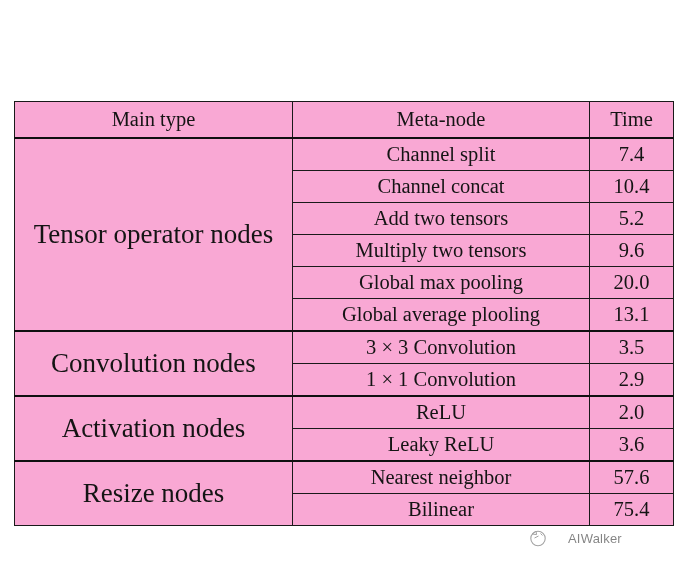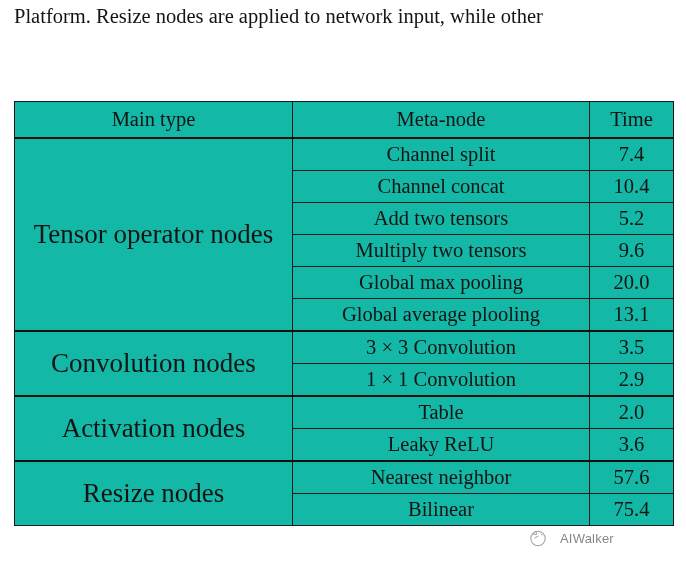--- a/index.html
+++ b/index.html
@@ -51,21 +51,21 @@
   table.meta-table col.c-time  { width: 84px; }
 
   table.meta-table td,
   table.meta-table th {
     border: 1px solid #1a1a1a;
     padding: 0;
     text-align: center;
     vertical-align: middle;
     font-weight: normal;
     color: #141414;
-    background: #14b8a6;
+    background: #f9a8d4;
   }
 
   
   table.meta-table {
     border: 1.6px solid #101010;
   }
 
   tr.header-row td {
     height: 35px;
     border-bottom: 2px solid #101010;
@@ -93,21 +93,21 @@
 
   
   #watermark {
     position: absolute;
     left: 527px;
     top: 523px;
     width: 150px;
     height: 30px;
     display: flex;
     align-items: center;
-    gap: 11px;
+    gap: 19px;
     pointer-events: none;
     opacity: 0.62;
   }
   #watermark .wm-logo {
     width: 22px;
     height: 22px;
     flex: 0 0 22px;
     position: relative;
   }
   #watermark .wm-logo svg {
@@ -118,21 +118,20 @@
     font-size: 13px;
     color: #3a3a3a;
     letter-spacing: 0.2px;
     white-space: nowrap;
   }
 </style>
 </head>
 <body>
 
 <div id="caption">
-  <span class="cap-line">Platform. Resize nodes are applied to network input, while other</span>
 </div>
 
 <div id="table-wrap">
   <table class="meta-table">
     <colgroup>
       <col class="c-main">
       <col class="c-meta">
       <col class="c-time">
     </colgroup>
     <tbody id="table-body">
@@ -170,21 +169,21 @@
           <td class="main-type-cell" rowspan="2">Convolution nodes</td>
           <td class="meta-cell">3 × 3 Convolution</td>
           <td class="time-cell">3.5</td>
         </tr>
         <tr class="data-row">
           <td class="meta-cell">1 × 1 Convolution</td>
           <td class="time-cell">2.9</td>
         </tr>
         <tr class="data-row group-start">
           <td class="main-type-cell" rowspan="2">Activation nodes</td>
-          <td class="meta-cell">Table</td>
+          <td class="meta-cell">ReLU</td>
           <td class="time-cell">2.0</td>
         </tr>
         <tr class="data-row">
           <td class="meta-cell">Leaky ReLU</td>
           <td class="time-cell">3.6</td>
         </tr>
         <tr class="data-row group-start">
           <td class="main-type-cell" rowspan="2">Resize nodes</td>
           <td class="meta-cell">Nearest neighbor</td>
           <td class="time-cell">57.6</td>

